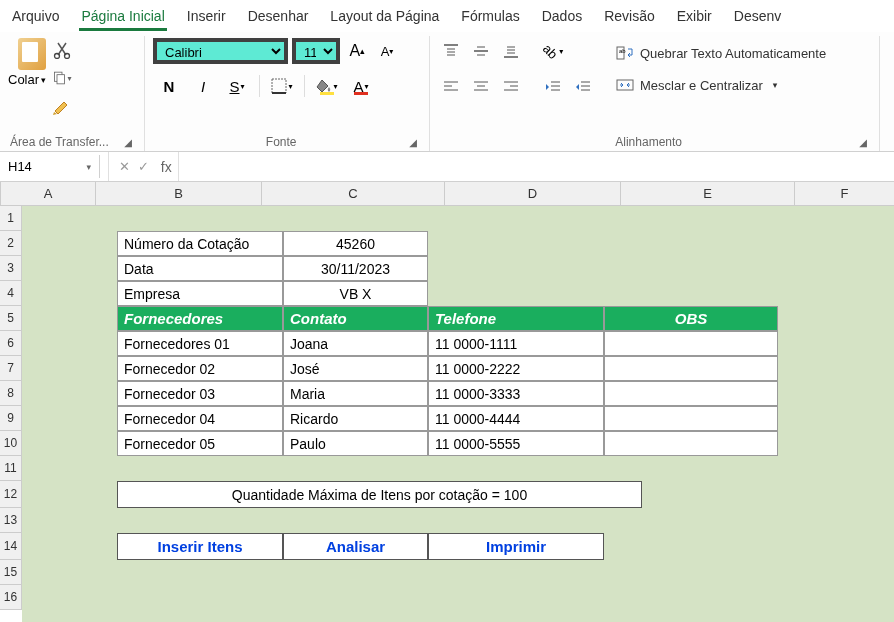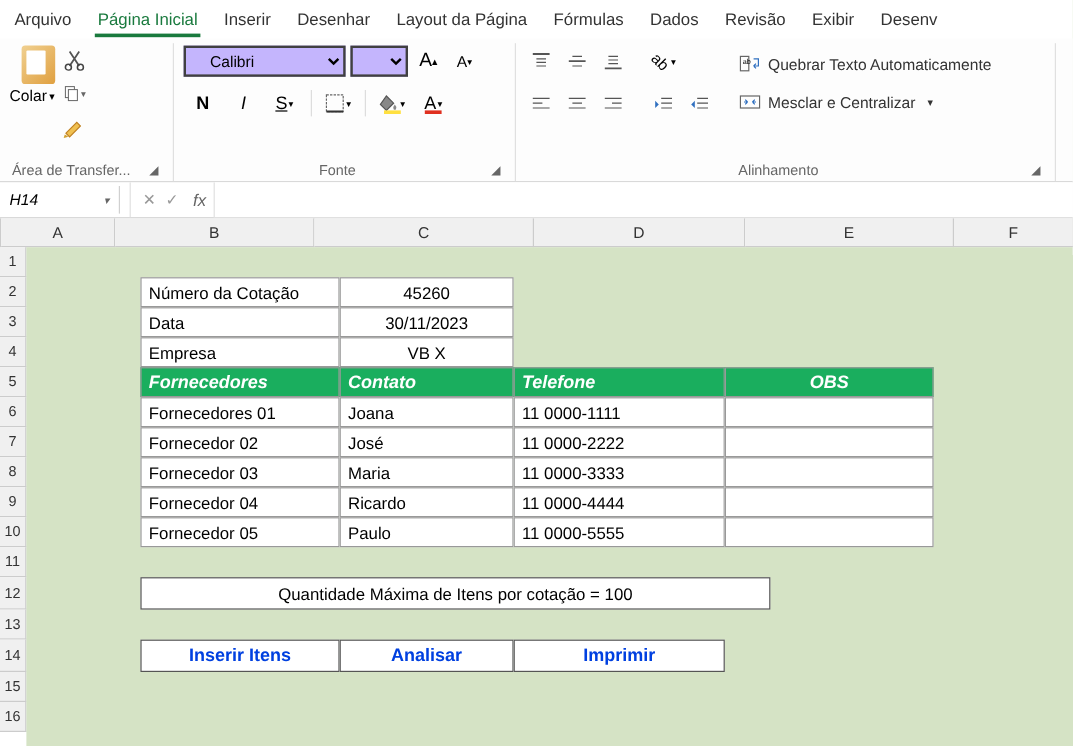--- a/index.html
+++ b/index.html
@@ -20,45 +20,45 @@
     
     .clipboard-main { display: flex; flex-direction: column; align-items: flex-end; gap: 2px; cursor: pointer; }
     .clipboard-icon { width: 28px; height: 32px; background: linear-gradient(135deg, #f0d090, #e0a040); border-radius: 3px; position: relative; }
     .clipboard-icon::before { content: ''; position: absolute; top: 4px; left: 4px; width: 16px; height: 20px; background: #fff; border-radius: 1px; }
     .clipboard-side { display: flex; flex-direction: column; gap: 8px; padding-top: 2px; }
     .clipboard-side-icon { width: 20px; height: 20px; display: flex; align-items: center; justify-content: center; cursor: pointer; }
     
     
     .font-group-content { display: flex; flex-direction: column; gap: 8px; }
     .font-row1 { display: flex; gap: 4px; align-items: center; }
-    .font-select { border: 2px solid #404040; font-size: 13px; padding: 2px 16px; height: 26px; background: #c4b5fd; }
+    .font-select { border: 4px solid #404040; font-size: 13px; padding: 2px 4px; height: 26px; background: #5eead4; }
     .font-name { width: 135px; }
     .font-size { width: 48px; }
     .font-btn { width: 26px; height: 26px; display: flex; align-items: center; justify-content: center; cursor: pointer; }
     .font-row2 { display: flex; gap: 2px; align-items: center; }
     .fbtn { width: 32px; height: 28px; display: flex; align-items: center; justify-content: center; cursor: pointer; font-size: 15px; position: relative; }
     .fbtn .caret { font-size: 8px; margin-left: 1px; }
     .underline-bar { position: absolute; bottom: 5px; width: 14px; height: 3px; }
     
     
     .align-group-content { display: flex; gap: 14px; flex-direction: row; }
     .align-icons { display: flex; flex-direction: column; gap: 10px; }
     .align-row { display: flex; gap: 4px; }
     .abtn { width: 26px; height: 26px; display: flex; align-items: center; justify-content: center; cursor: pointer; }
     .align-side { display: flex; flex-direction: column; gap: 10px; justify-content: center; }
     .side-btn { display: flex; align-items: center; gap: 6px; cursor: pointer; font-size: 13px; color: #333; padding: 3px 6px; }
     .side-btn .caret { font-size: 9px; margin-left: 4px; }
     
     
     .formula-bar { display: flex; align-items: center; border-bottom: 1px solid #d0d0d0; height: 30px; background: #fff; }
-    .name-box { width: 100px; border-right: 1px solid #d0d0d0; padding: 4px 8px; font-size: 13px; display: flex; align-items: center; justify-content: space-between; font-style: italic; }
+    .name-box { width: 100px; border-right: 1px solid #d0d0d0; padding: 4px 8px; font-size: 13px; display: flex; align-items: center; justify-content: space-between; }
     .name-box .caret { font-size: 9px; color: #666; }
     .fb-btns { display: flex; padding: 0 6px; gap: 8px; color: #999; font-size: 13px; }
     .fb-btns span { cursor: pointer; }
-    .fx { font-style: italic; color: #666; font-size: 14px; padding: 0 6px; cursor: pointer; }
+    .fx { color: #666; font-size: 14px; padding: 0 6px; cursor: pointer; }
     .formula-input { flex: 1; border: none; outline: none; padding: 4px; font-size: 13px; border-left: 1px solid #e0e0e0; height: 100%; }
     
     
     .grid-area { display: flex; height: calc(622px - 177px); }
     .corner { width: 22px; height: 24px; background: #f0f0f0; border-right: 1px solid #ccc; border-bottom: 1px solid #ccc; }
     .col-headers { display: flex; height: 24px; }
     .col-h { background: #f0f0f0; border-right: 1px solid #ccc; border-bottom: 1px solid #ccc; text-align: center; font-size: 13px; color: #333; line-height: 24px; }
     .row-headers { display: flex; flex-direction: column; width: 22px; }
     .row-h { background: #f0f0f0; border-right: 1px solid #ccc; border-bottom: 1px solid #ccc; text-align: center; font-size: 12px; color: #333; height: 25px; line-height: 25px; }
     .cells { position: relative; background: #d5e3c5; flex: 1; }

